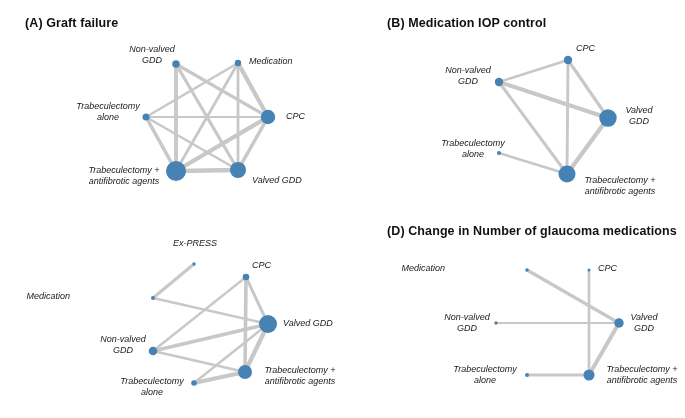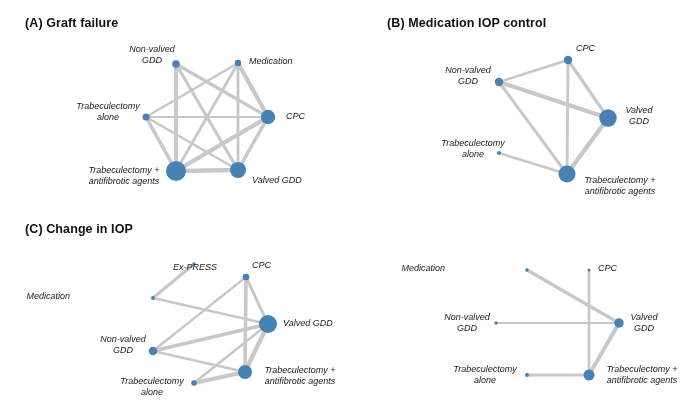--- a/index.html
+++ b/index.html
@@ -73,21 +73,21 @@
       <circle cx="245" cy="372" r="7" fill="#4682b4"></circle>
       <circle cx="527" cy="270" r="1.8" fill="#4682b4"></circle>
       <circle cx="589" cy="270" r="1.5" fill="#4682b4"></circle>
       <circle cx="496" cy="323" r="1.7" fill="#4682b4"></circle>
       <circle cx="619" cy="323" r="4.7" fill="#4682b4"></circle>
       <circle cx="527" cy="375" r="2" fill="#4682b4"></circle>
       <circle cx="589" cy="375" r="5.5" fill="#4682b4"></circle>
     </svg>
   <div class="panel-title t-a">(A) Graft failure</div>
   <div class="panel-title t-b">(B) Medication IOP control</div>
-  <div class="panel-title t-c">(C) Change in IOP</div>
+  <div class="panel-title t-d">(D) Change in Number of glaucoma medications</div>
   <div id="labels">
       <div class="node-label" style="top: 44px; left: 152px; transform: translateX(-50%); text-align: center; color: rgb(26, 26, 26);">
         <div>Non-valved</div>
         <div>GDD</div>
       </div>
       <div class="node-label" style="top: 56px; left: 249px; text-align: left; color: rgb(26, 26, 26);">
         <div>Medication</div>
       </div>
       <div class="node-label" style="top: 101px; left: 108px; transform: translateX(-50%); text-align: center; color: rgb(26, 26, 26);">
         <div>Trabeculectomy</div>
@@ -115,21 +115,21 @@
         <div>GDD</div>
       </div>
       <div class="node-label" style="top: 138px; left: 473px; transform: translateX(-50%); text-align: center; color: rgb(26, 26, 26);">
         <div>Trabeculectomy</div>
         <div>alone</div>
       </div>
       <div class="node-label" style="top: 175px; left: 620px; transform: translateX(-50%); text-align: center; color: rgb(26, 26, 26);">
         <div>Trabeculectomy +</div>
         <div>antifibrotic agents</div>
       </div>
-      <div class="node-label" style="top: 262px; left: 195px; transform: translateX(-50%); text-align: left; color: rgb(26, 26, 26);">
+      <div class="node-label" style="top: 238px; left: 195px; transform: translateX(-50%); text-align: left; color: rgb(26, 26, 26);">
         <div>Ex-PRESS</div>
       </div>
       <div class="node-label" style="top: 260px; left: 252px; text-align: left; color: rgb(26, 26, 26);">
         <div>CPC</div>
       </div>
       <div class="node-label" style="top: 291px; right: 540px; text-align: right; color: rgb(26, 26, 26);">
         <div>Medication</div>
       </div>
       <div class="node-label" style="top: 318px; left: 283px; text-align: left; color: rgb(26, 26, 26);">
         <div>Valved GDD</div>

